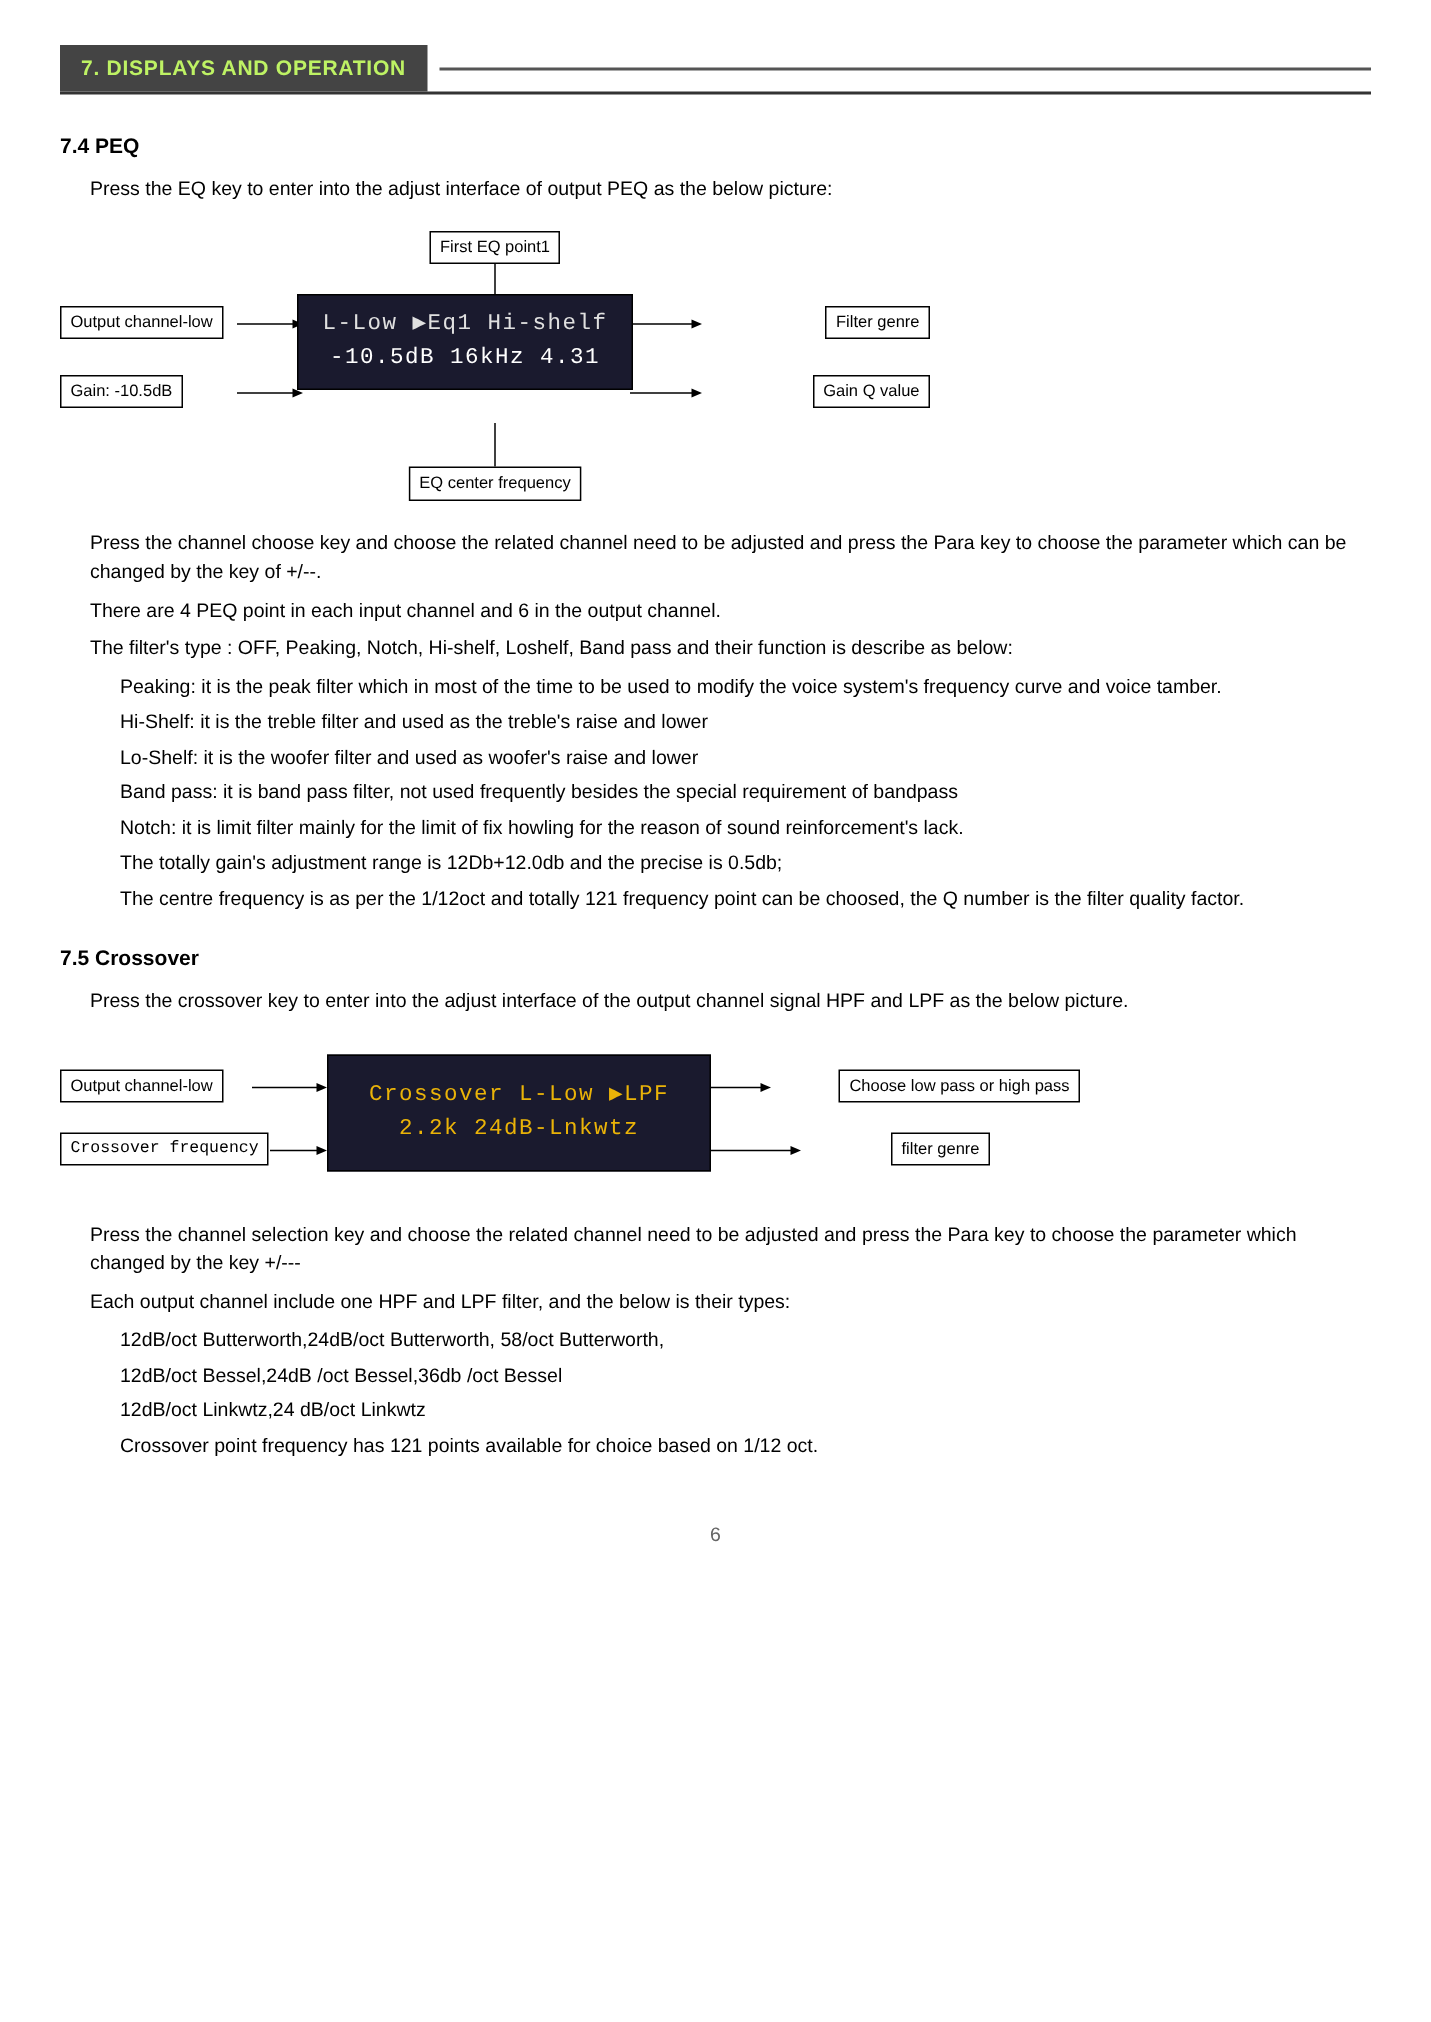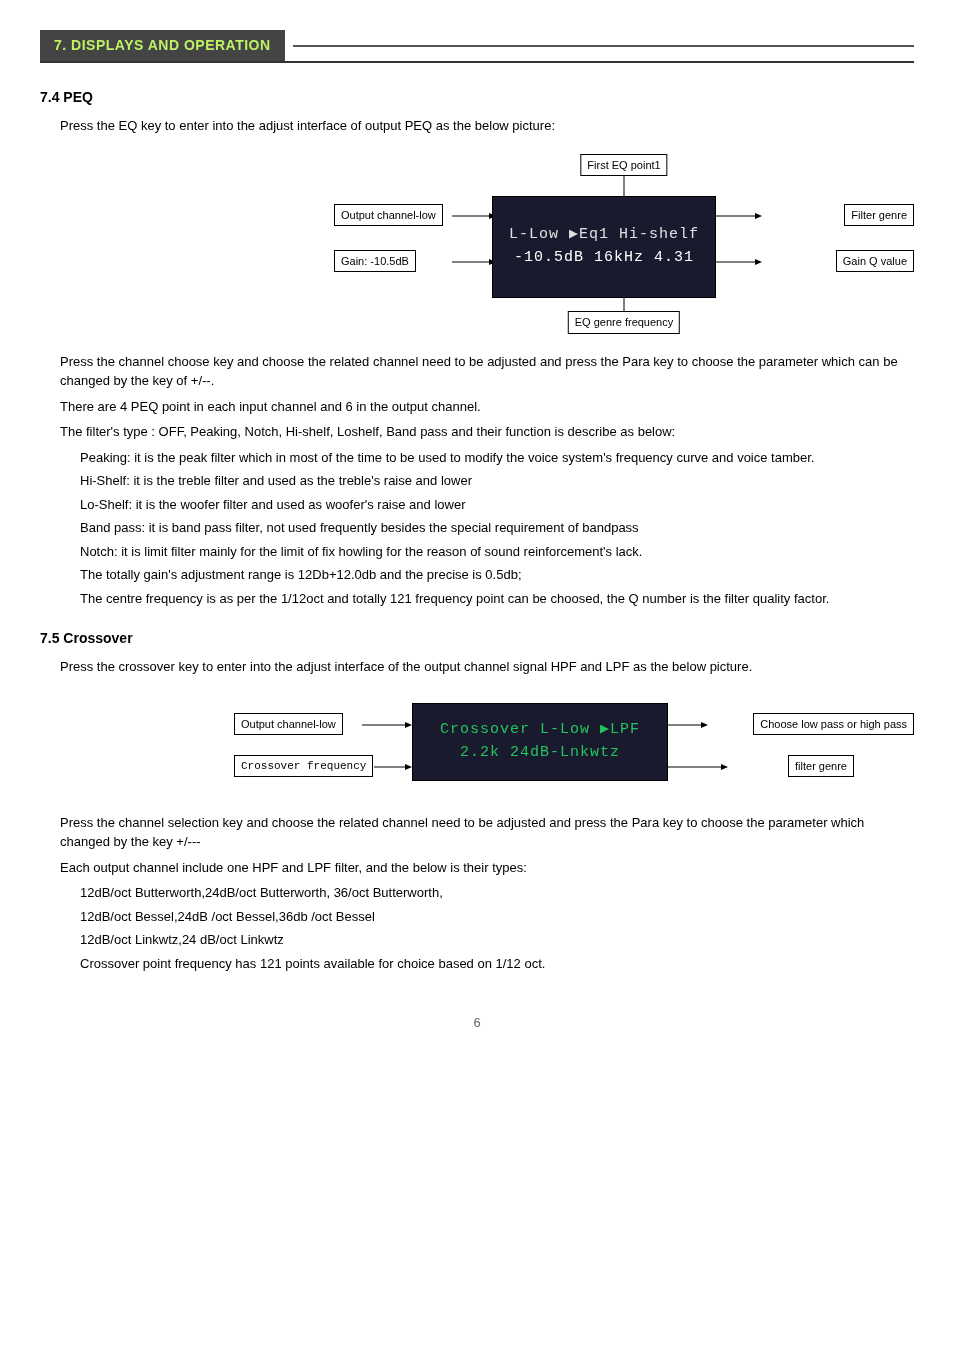--- a/index.html
+++ b/index.html
@@ -51,21 +51,21 @@
     }
     .body-text-indent {
       margin-left: 40px;
       margin-bottom: 4px;
       font-size: 13px;
     }
 
     
     .diagram-container {
       display: flex;
-      justify-content: flex-end;
+      justify-content: flex-start;
       align-items: center;
       margin: 18px auto;
       position: relative;
       width: 100%;
     }
 
     
     .peq-diagram {
       position: relative;
       width: 540px;
@@ -112,21 +112,21 @@
       width: 260px;
       height: 75px;
       border: 1.5px solid #000;
       background: #1a1a2e;
       display: flex;
       flex-direction: column;
       justify-content: center;
       align-items: center;
     }
     .crossover-screen-line {
-      color: #22c55e;
+      color: #eab308;
       font-size: 15px;
       font-family: 'Courier New', monospace;
       letter-spacing: 1px;
     }
 
     
     svg.diagram-svg {
       position: absolute;
       top: 0; left: 0;
       width: 100%;
@@ -177,21 +177,21 @@
       <line x1="380" y1="108" x2="424" y2="108" stroke="#000" stroke-width="1"></line>
       <polygon points="421,105 428,108 421,111" fill="#000"></polygon>
 
       <line x1="290" y1="128" x2="290" y2="158" stroke="#000" stroke-width="1"></line>
     </svg>
 
     <div style="position:absolute;top:0;left:50%;transform:translateX(-50%);">
       <div class="label-box">First EQ point1</div>
     </div>
 
-    <div class="peq-screen" style="left:158px;top:42px;width:224px;height:102px;">
+    <div class="peq-screen" style="left:158px;top:42px;width:224px;height:64px;">
       <div class="peq-screen-line1">L-Low ▶Eq1 Hi-shelf</div>
       <div class="peq-screen-line2">-10.5dB  16kHz  4.31</div>
     </div>
 
     <div style="position:absolute;top:50px;left:0;">
       <div class="label-box">Output channel-low</div>
     </div>
 
     <div style="position:absolute;top:96px;left:0;">
       <div class="label-box">Gain: -10.5dB</div>
@@ -199,21 +199,21 @@
 
     <div style="position:absolute;top:50px;right:0;">
       <div class="label-box">Filter genre</div>
     </div>
 
     <div style="position:absolute;top:96px;right:0;">
       <div class="label-box">Gain Q value</div>
     </div>
 
     <div style="position:absolute;bottom:0;left:50%;transform:translateX(-50%);">
-      <div class="label-box">EQ genre frequency</div>
+      <div class="label-box">EQ center frequency</div>
     </div>
   </div>
 </div>
 
 <div class="body-text">Press the channel choose key and choose the related channel need to be adjusted and press the Para key to choose the parameter which can be changed by the key of +/--.</div>
 <div class="body-text">There are 4 PEQ point in each input channel and 6 in the output channel.</div>
 <div class="body-text">The filter's type : OFF, Peaking, Notch, Hi-shelf, Loshelf, Band pass and their function is describe as below:</div>
 
 <div class="body-text-indent">Peaking: it is the peak filter which in most of the time to be used to modify the voice system's frequency curve and voice tamber.</div>
 <div class="body-text-indent">Hi-Shelf: it is the treble filter and used as the treble's raise and lower</div>
@@ -264,18 +264,18 @@
 
     <div style="position:absolute;top:60px;right:60px;">
       <div class="label-box">filter genre</div>
     </div>
   </div>
 </div>
 
 <div class="body-text">Press the channel selection  key and choose the related channel need to be adjusted and press the Para key to choose the parameter which changed by the key +/---</div>
 <div class="body-text">Each output channel include one HPF and LPF filter, and the below is their types:</div>
 
-<div class="body-text-indent">12dB/oct Butterworth,24dB/oct Butterworth, 36/oct Butterworth,</div>
+<div class="body-text-indent">12dB/oct Butterworth,24dB/oct Butterworth, 58/oct Butterworth,</div>
 <div class="body-text-indent">12dB/oct Bessel,24dB /oct Bessel,36db /oct Bessel</div>
 <div class="body-text-indent">12dB/oct Linkwtz,24 dB/oct Linkwtz</div>
 <div class="body-text-indent">Crossover point frequency has 121 points available for choice based on 1/12 oct.</div>
 
 <div class="page-number">6</div>
 
 </body></html>

